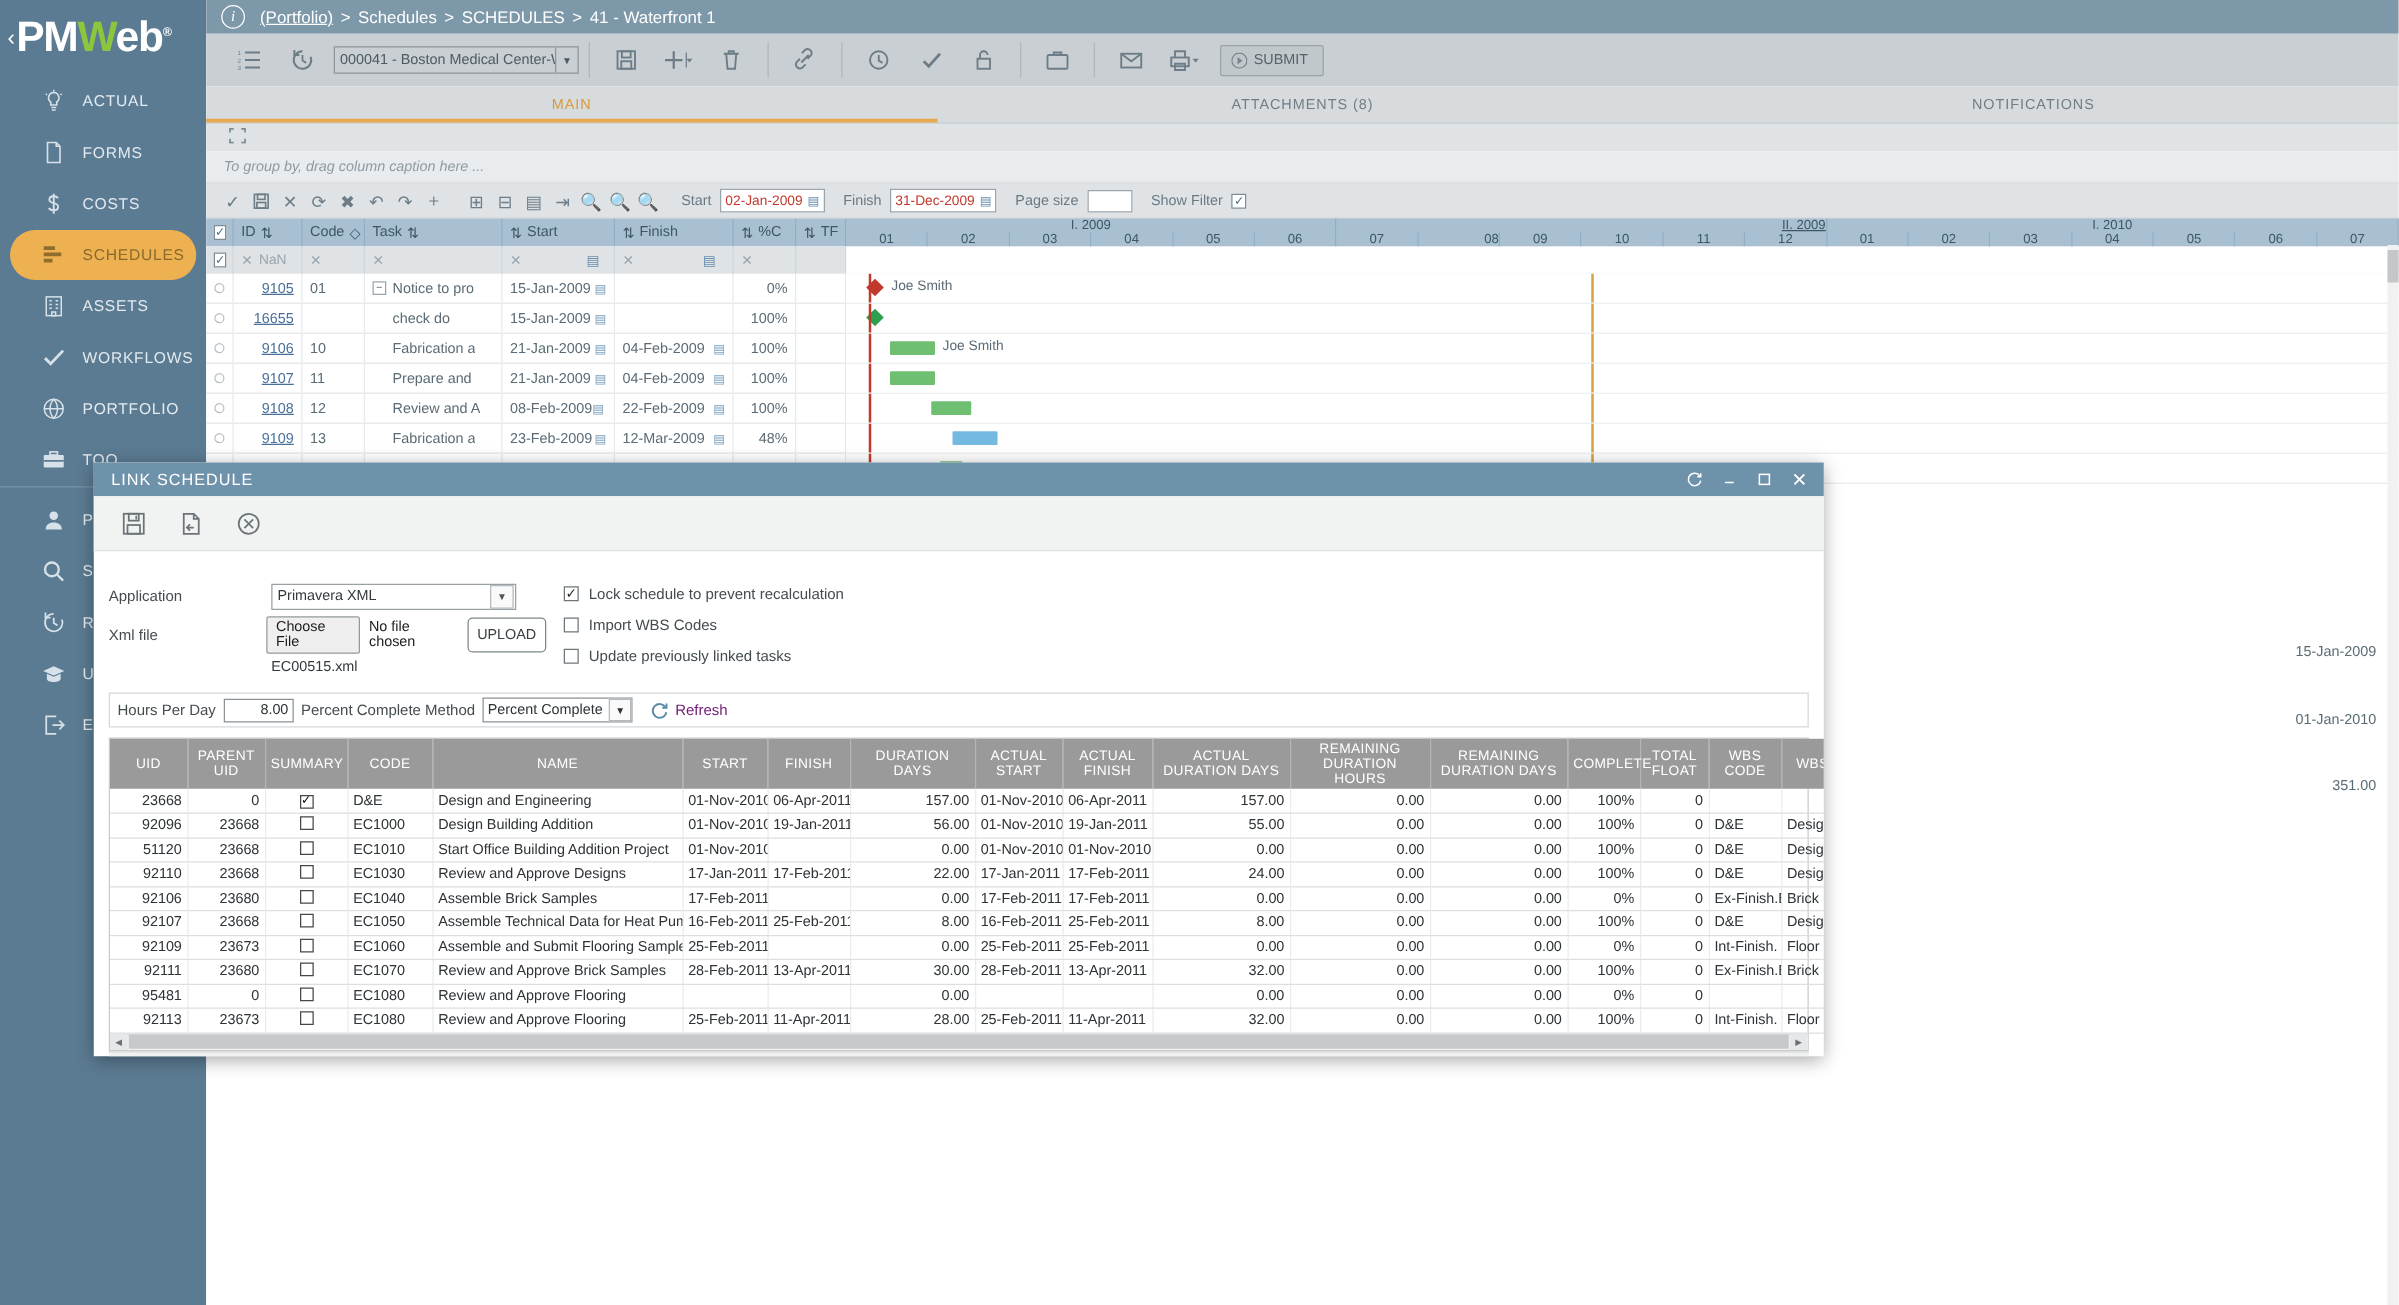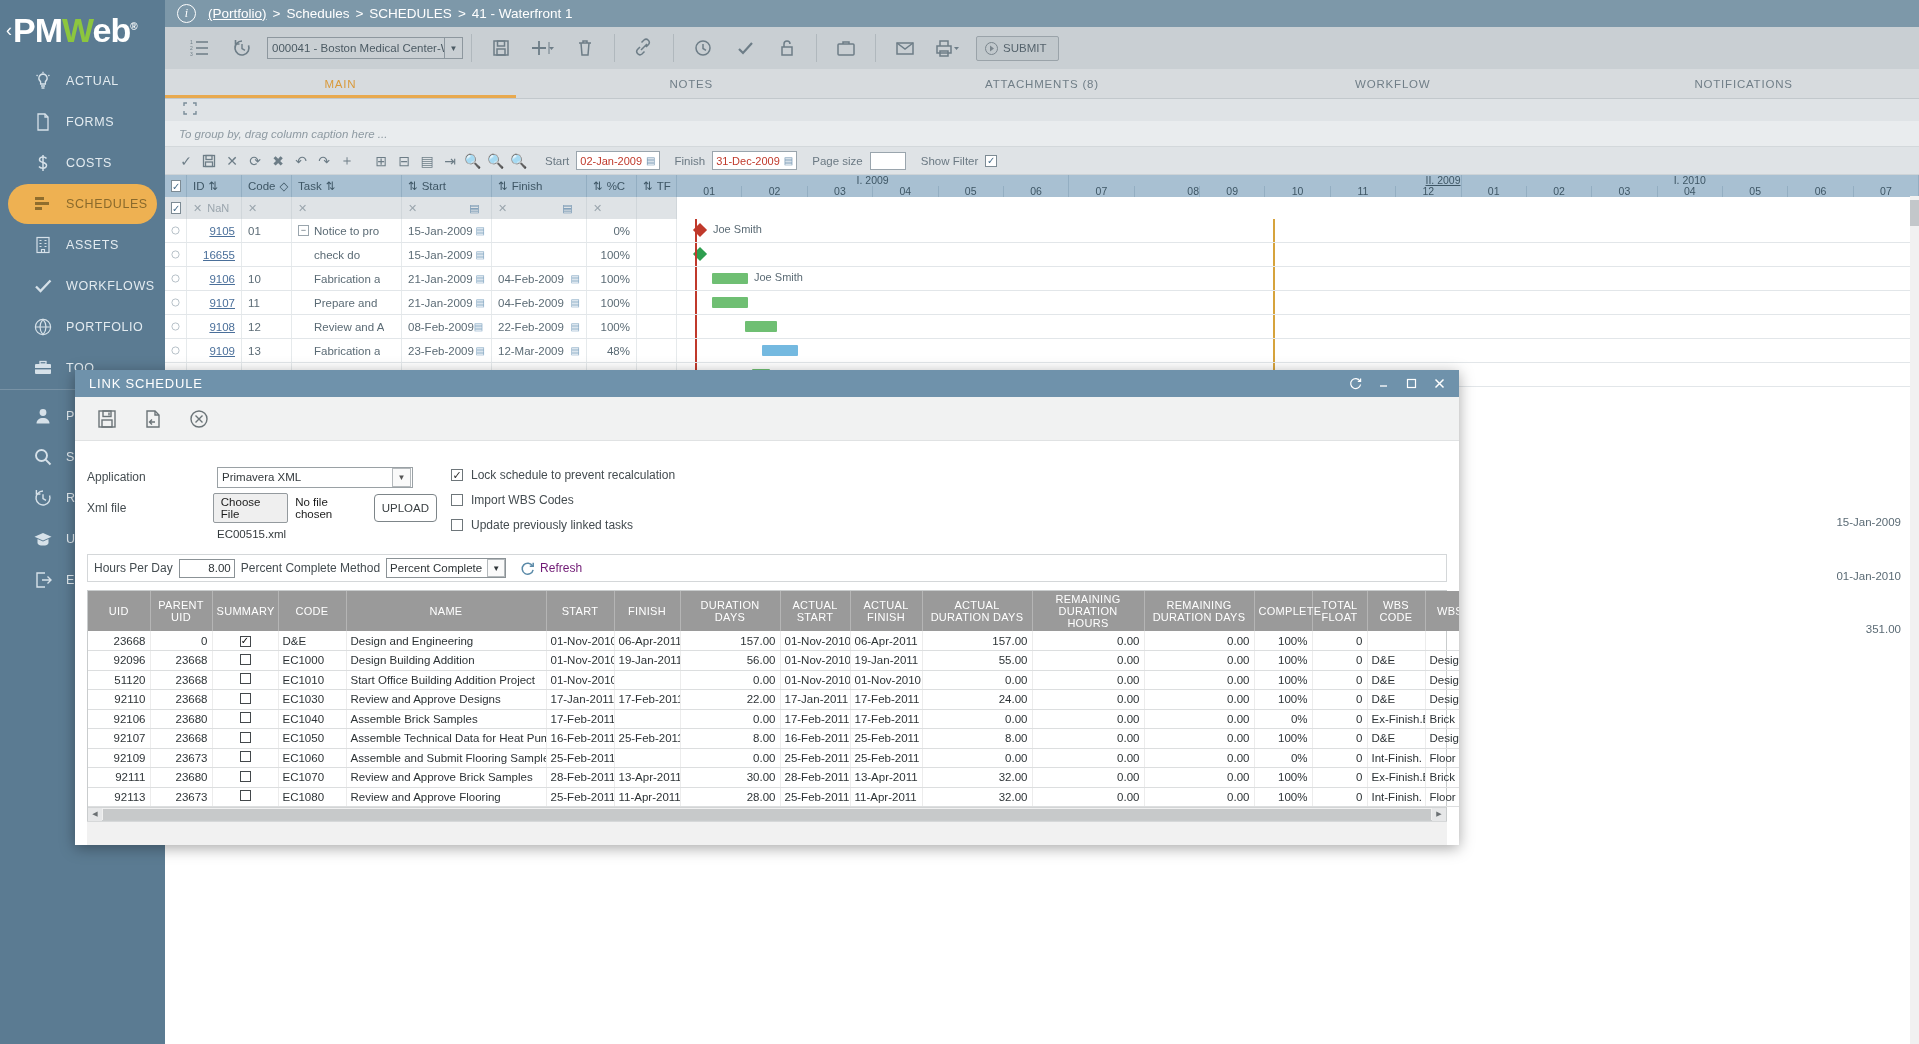--- a/index.html
+++ b/index.html
@@ -460,23 +460,21 @@
         <svg width="13" height="13" viewBox="0 0 13 13">
             <circle cx="6.5" cy="6.5" r="6" fill="none" stroke="#7b868d"></circle>
             <path d="M5 3.5l4 3-4 3z" fill="#7b868d"></path>
           </svg>
         <span>SUBMIT</span>
       </div>
     </div>
 
     <div class="tabs" id="tabs-container">
         <div class="tab active">MAIN</div>
-        <div class="tab">NOTES</div>
         <div class="tab">ATTACHMENTS (8)</div>
-        <div class="tab">WORKFLOW</div>
         <div class="tab">NOTIFICATIONS</div>
       </div>
 
     <div class="expand-row">
       <span>
         <svg width="14" height="13" viewBox="0 0 14 13" fill="none" stroke="#7b8d99" stroke-width="1.4">
           <path d="M1 4V1h3M13 4V1h-3M1 9v3h3M13 9v3h-3"></path>
           </svg>
       </span>
     </div>
@@ -1128,20 +1126,39 @@
               <td>13-Apr-2011</td>
               <td class="num">32.00</td>
               <td class="num">0.00</td>
               <td class="num">0.00</td>
               <td class="num">100%</td>
               <td class="num">0</td>
               <td>Ex-Finish.B</td>
               <td>Brick</td>
             </tr>
             <tr>
+              <td class="num">95481</td>
+              <td class="num">0</td>
+              <td class="ctr"><span class="tbl-chk"></span></td>
+              <td>EC1080</td>
+              <td>Review and Approve Flooring</td>
+              <td></td>
+              <td></td>
+              <td class="num">0.00</td>
+              <td></td>
+              <td></td>
+              <td class="num">0.00</td>
+              <td class="num">0.00</td>
+              <td class="num">0.00</td>
+              <td class="num">0%</td>
+              <td class="num">0</td>
+              <td></td>
+              <td></td>
+            </tr>
+            <tr>
               <td class="num">92113</td>
               <td class="num">23673</td>
               <td class="ctr"><span class="tbl-chk"></span></td>
               <td>EC1080</td>
               <td>Review and Approve Flooring</td>
               <td>25-Feb-2011</td>
               <td>11-Apr-2011</td>
               <td class="num">28.00</td>
               <td>25-Feb-2011</td>
               <td>11-Apr-2011</td>

